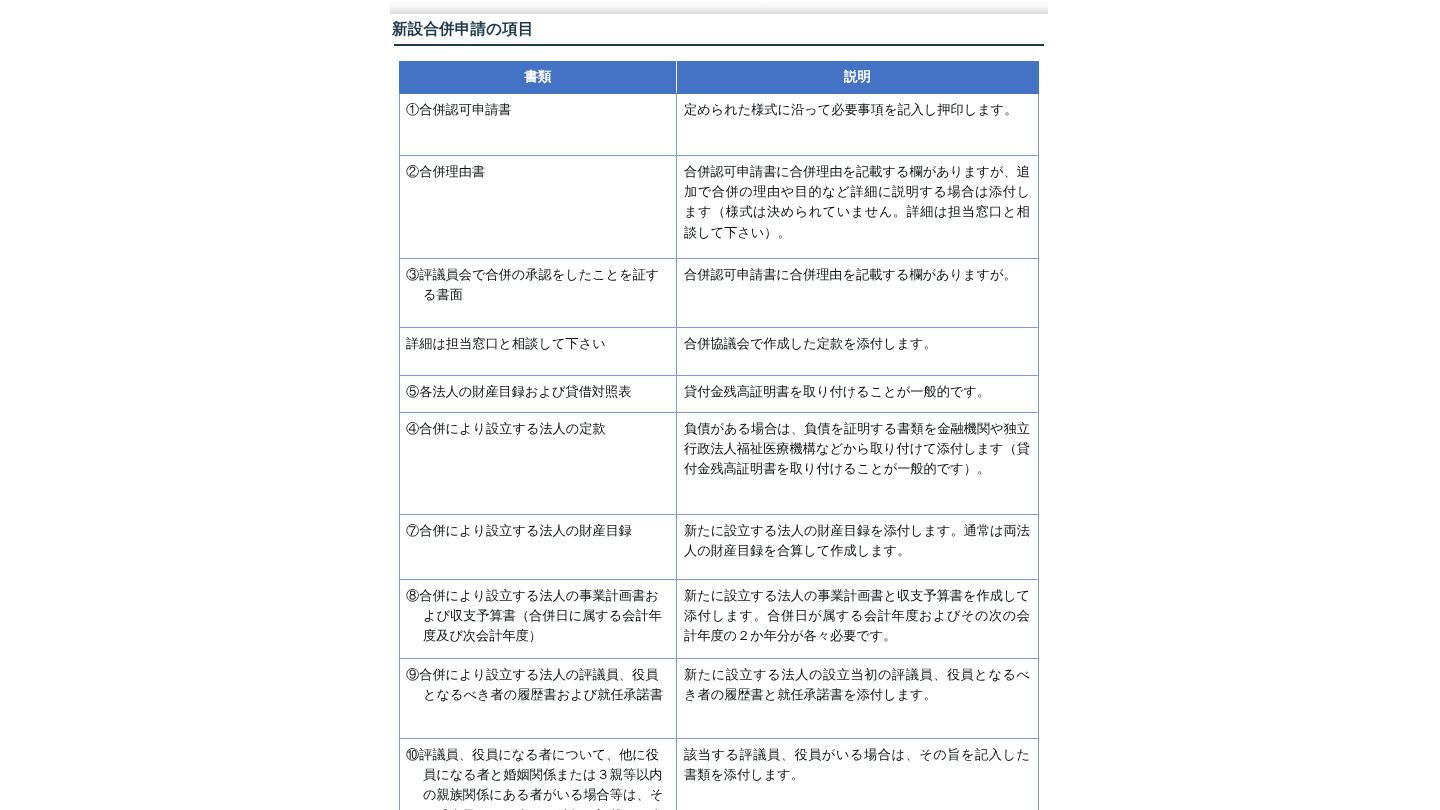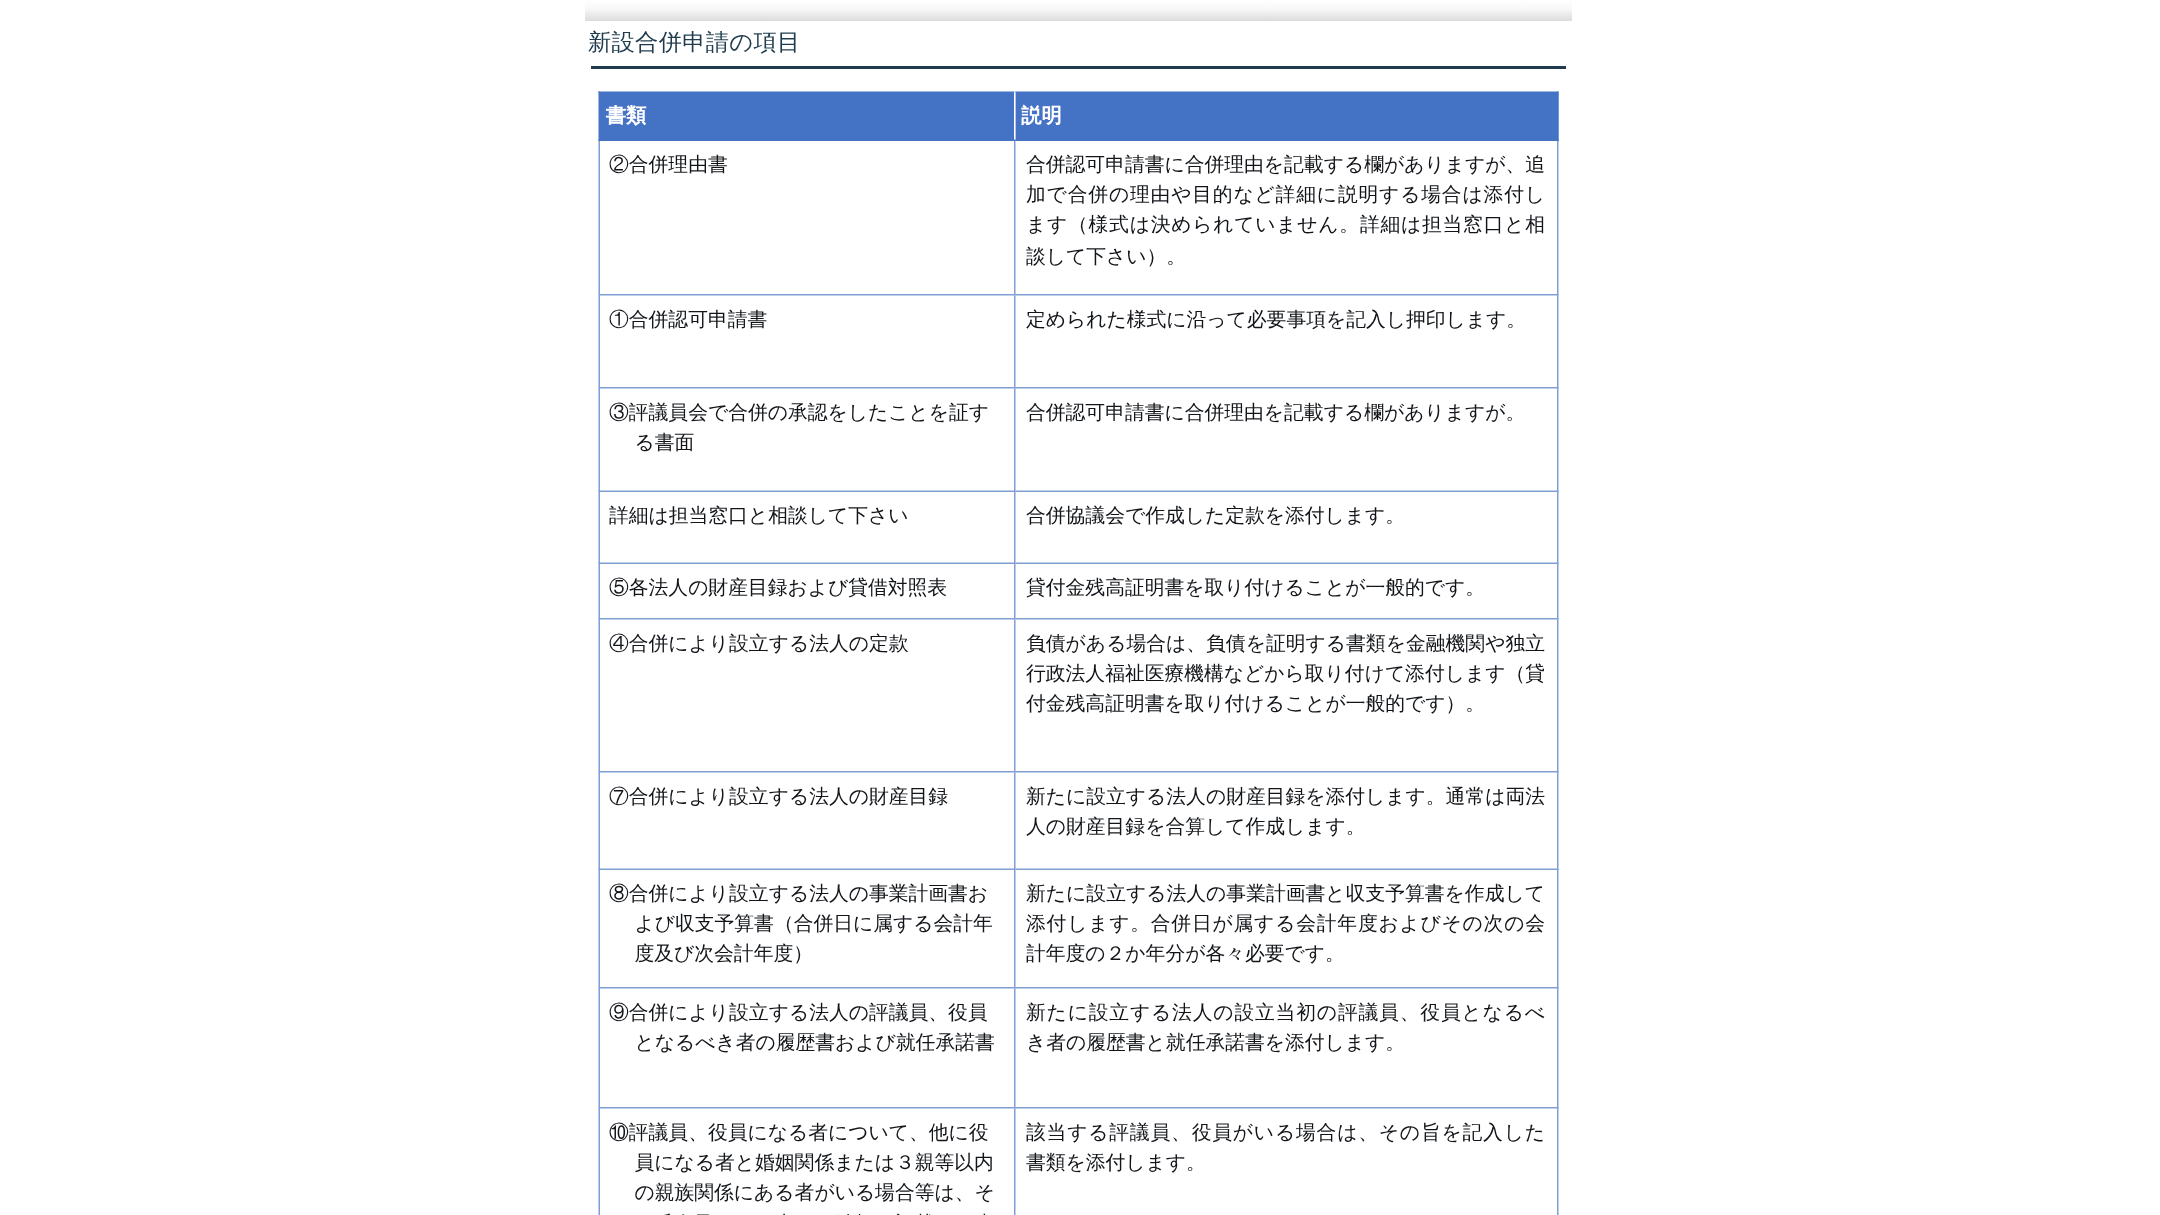--- a/index.html
+++ b/index.html
@@ -32,21 +32,21 @@
 
   
   .top-strip {
     height: 14px;
     background: linear-gradient(to bottom, #ffffff 0%, #f7f7f7 45%, #e6e6e6 78%, #dcdcdc 100%);
   }
 
   
   .doc-title {
     font-family: "Liberation Sans", "DejaVu Sans", sans-serif;
-    font-weight: normal;
+    font-weight: bold;
     font-size: 15.5px;
     line-height: 1.3;
     color: #1f3b4d;
     letter-spacing: 0.2px;
     margin: 5px 0 0 2px;
     white-space: nowrap;
   }
   .title-rule {
     margin-top: 5px;
     border: 0;
@@ -68,21 +68,21 @@
   .doc-table col.col-doc  { width: 277px; }
   .doc-table col.col-desc { width: 362px; }
 
   .doc-table thead th {
     background: #4472c4;
     color: #ffffff;
     font-family: "Liberation Sans", "DejaVu Sans", sans-serif;
     font-weight: bold;
     font-size: 13.5px;
     line-height: 1.2;
-    text-align: left;
+    text-align: center;
     padding: 7px 4px 8px 4px;
     border: 1px solid #4472c4;
     border-right-color: #ffffff;
   }
   .doc-table thead th:last-child { border-right-color: #4472c4; }
 
   .doc-table td {
     border: 1px solid #7f9fd4;
     vertical-align: top;
     font-size: 13.2px;
@@ -133,32 +133,32 @@
         <col class="col-desc">
       </colgroup>
       <thead>
         <tr>
           <th>書類</th>
           <th>説明</th>
         </tr>
       </thead>
       <tbody id="table-body">
           <tr>
+            <td class="cell-doc" style="height: 48px;">
+              <span class="hang">①合併認可申請書</span>
+            </td>
+            <td class="cell-desc">定められた様式に沿って必要事項を記入し押印します。</td>
+          </tr>
+          <tr>
             <td class="cell-doc" style="height: 89px;">
               <span class="hang">②合併理由書</span>
             </td>
             <td class="cell-desc">合併認可申請書に合併理由を記載する欄がありますが、追加で合併の理由や目的など詳細に説明する場合は添付します（様式は決められていません。詳細は担当窓口と相談して下さい）。</td>
           </tr>
           <tr>
-            <td class="cell-doc" style="height: 48px;">
-              <span class="hang">①合併認可申請書</span>
-            </td>
-            <td class="cell-desc">定められた様式に沿って必要事項を記入し押印します。</td>
-          </tr>
-          <tr>
             <td class="cell-doc" style="height: 55px;">
               <span class="hang">③評議員会で合併の承認をしたことを証する書面</span>
             </td>
             <td class="cell-desc">合併認可申請書に合併理由を記載する欄がありますが。</td>
           </tr>
           <tr>
             <td class="cell-doc" style="height: 34px;">
               <span class="hang">詳細は担当窓口と相談して下さい</span>
             </td>
             <td class="cell-desc">合併協議会で作成した定款を添付します。</td>

